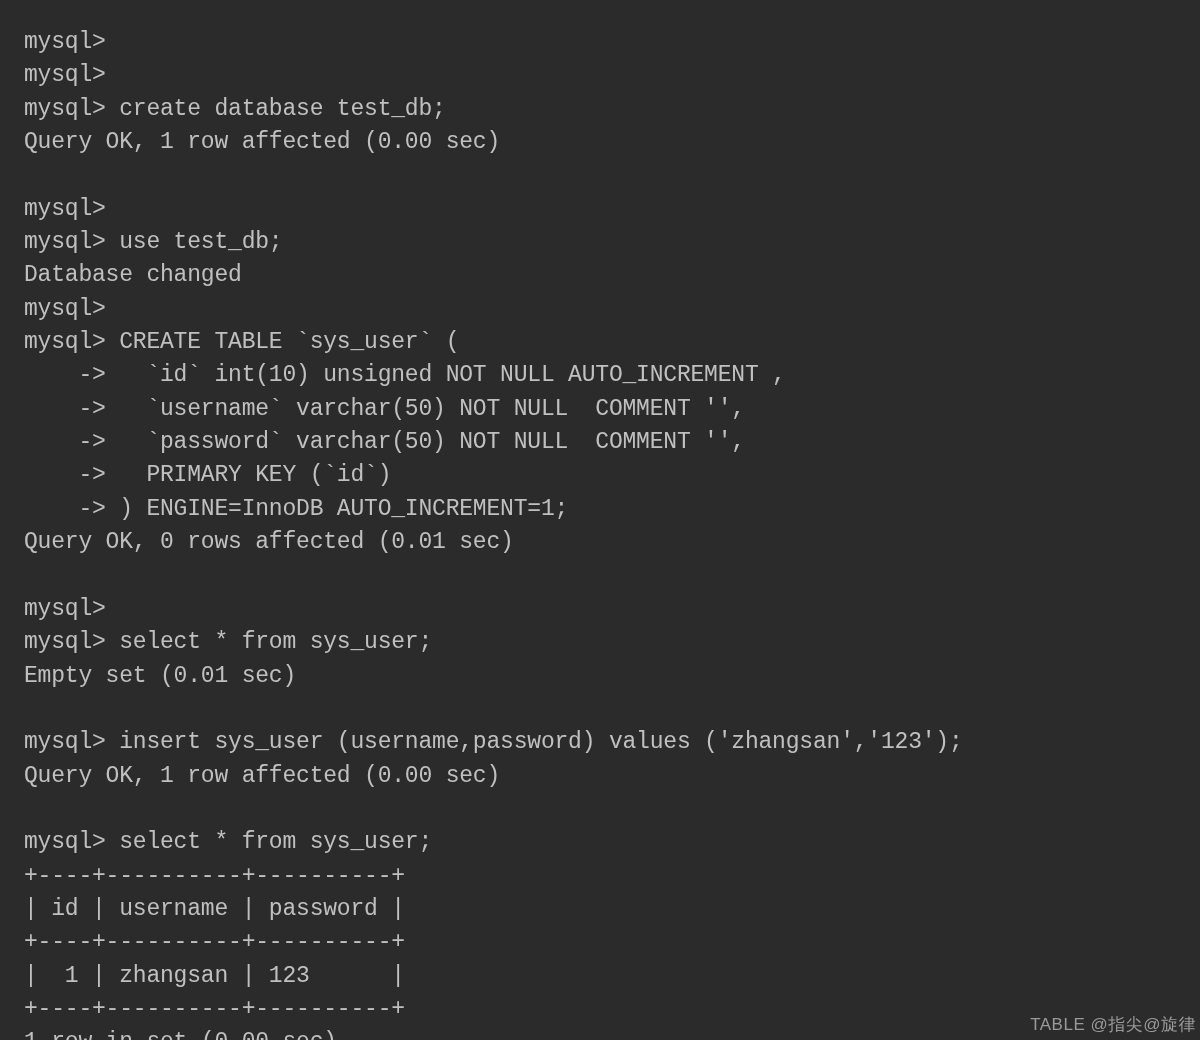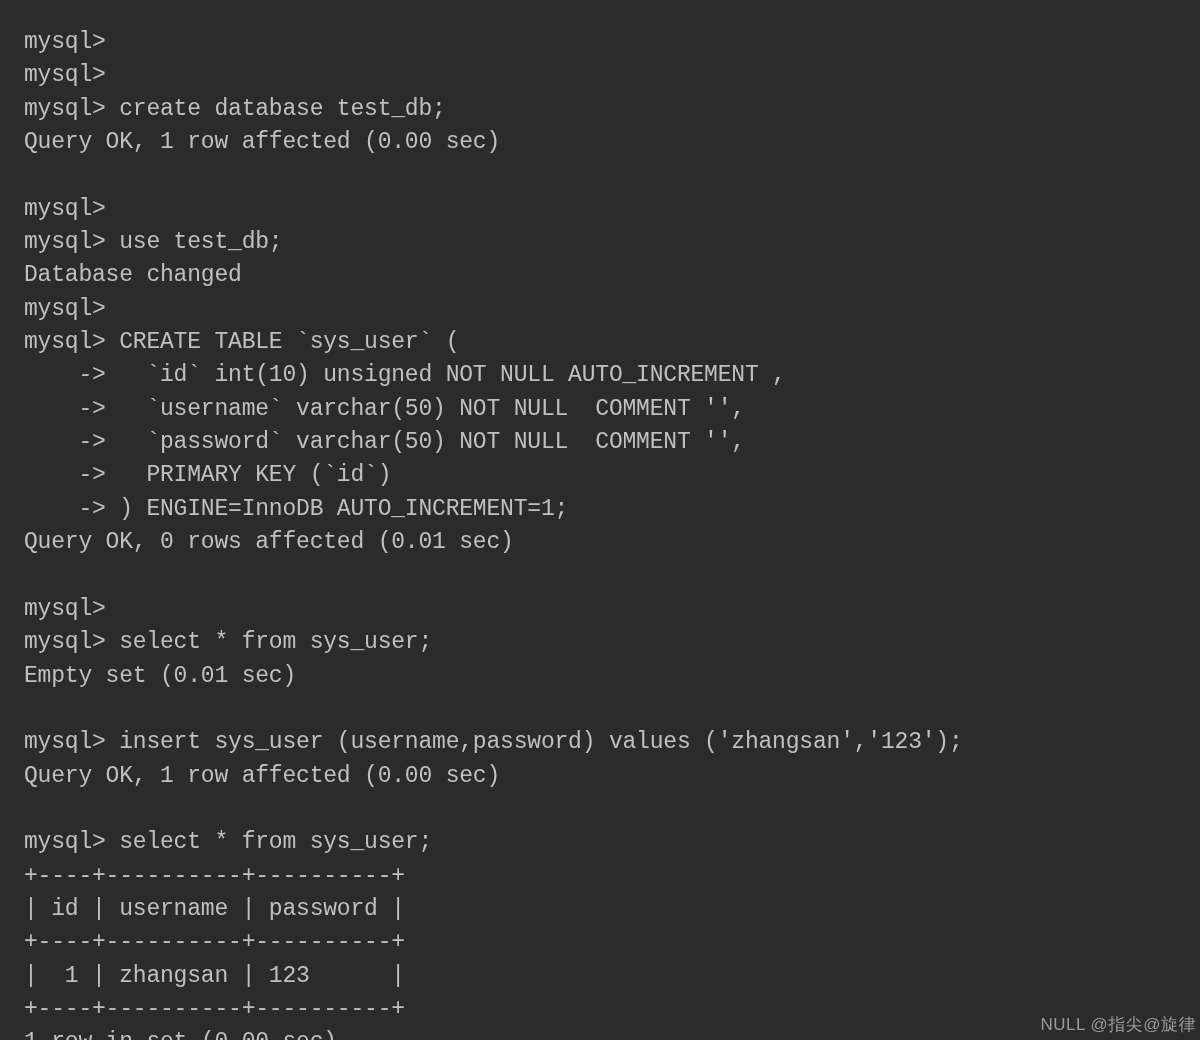--- a/index.html
+++ b/index.html
@@ -61,13 +61,13 @@
 Query OK, 1 row affected (0.00 sec)
 
 mysql&gt; select * from sys_user;
 +----+----------+----------+
 | id | username | password |
 +----+----------+----------+
 |  1 | zhangsan | 123      |
 +----+----------+----------+
 1 row in set (0.00 sec)</div>
 
-<div class="watermark">NULL @指尖@旋律</div>
+<div class="watermark">TABLE @指尖@旋律</div>
 
 </body></html>

